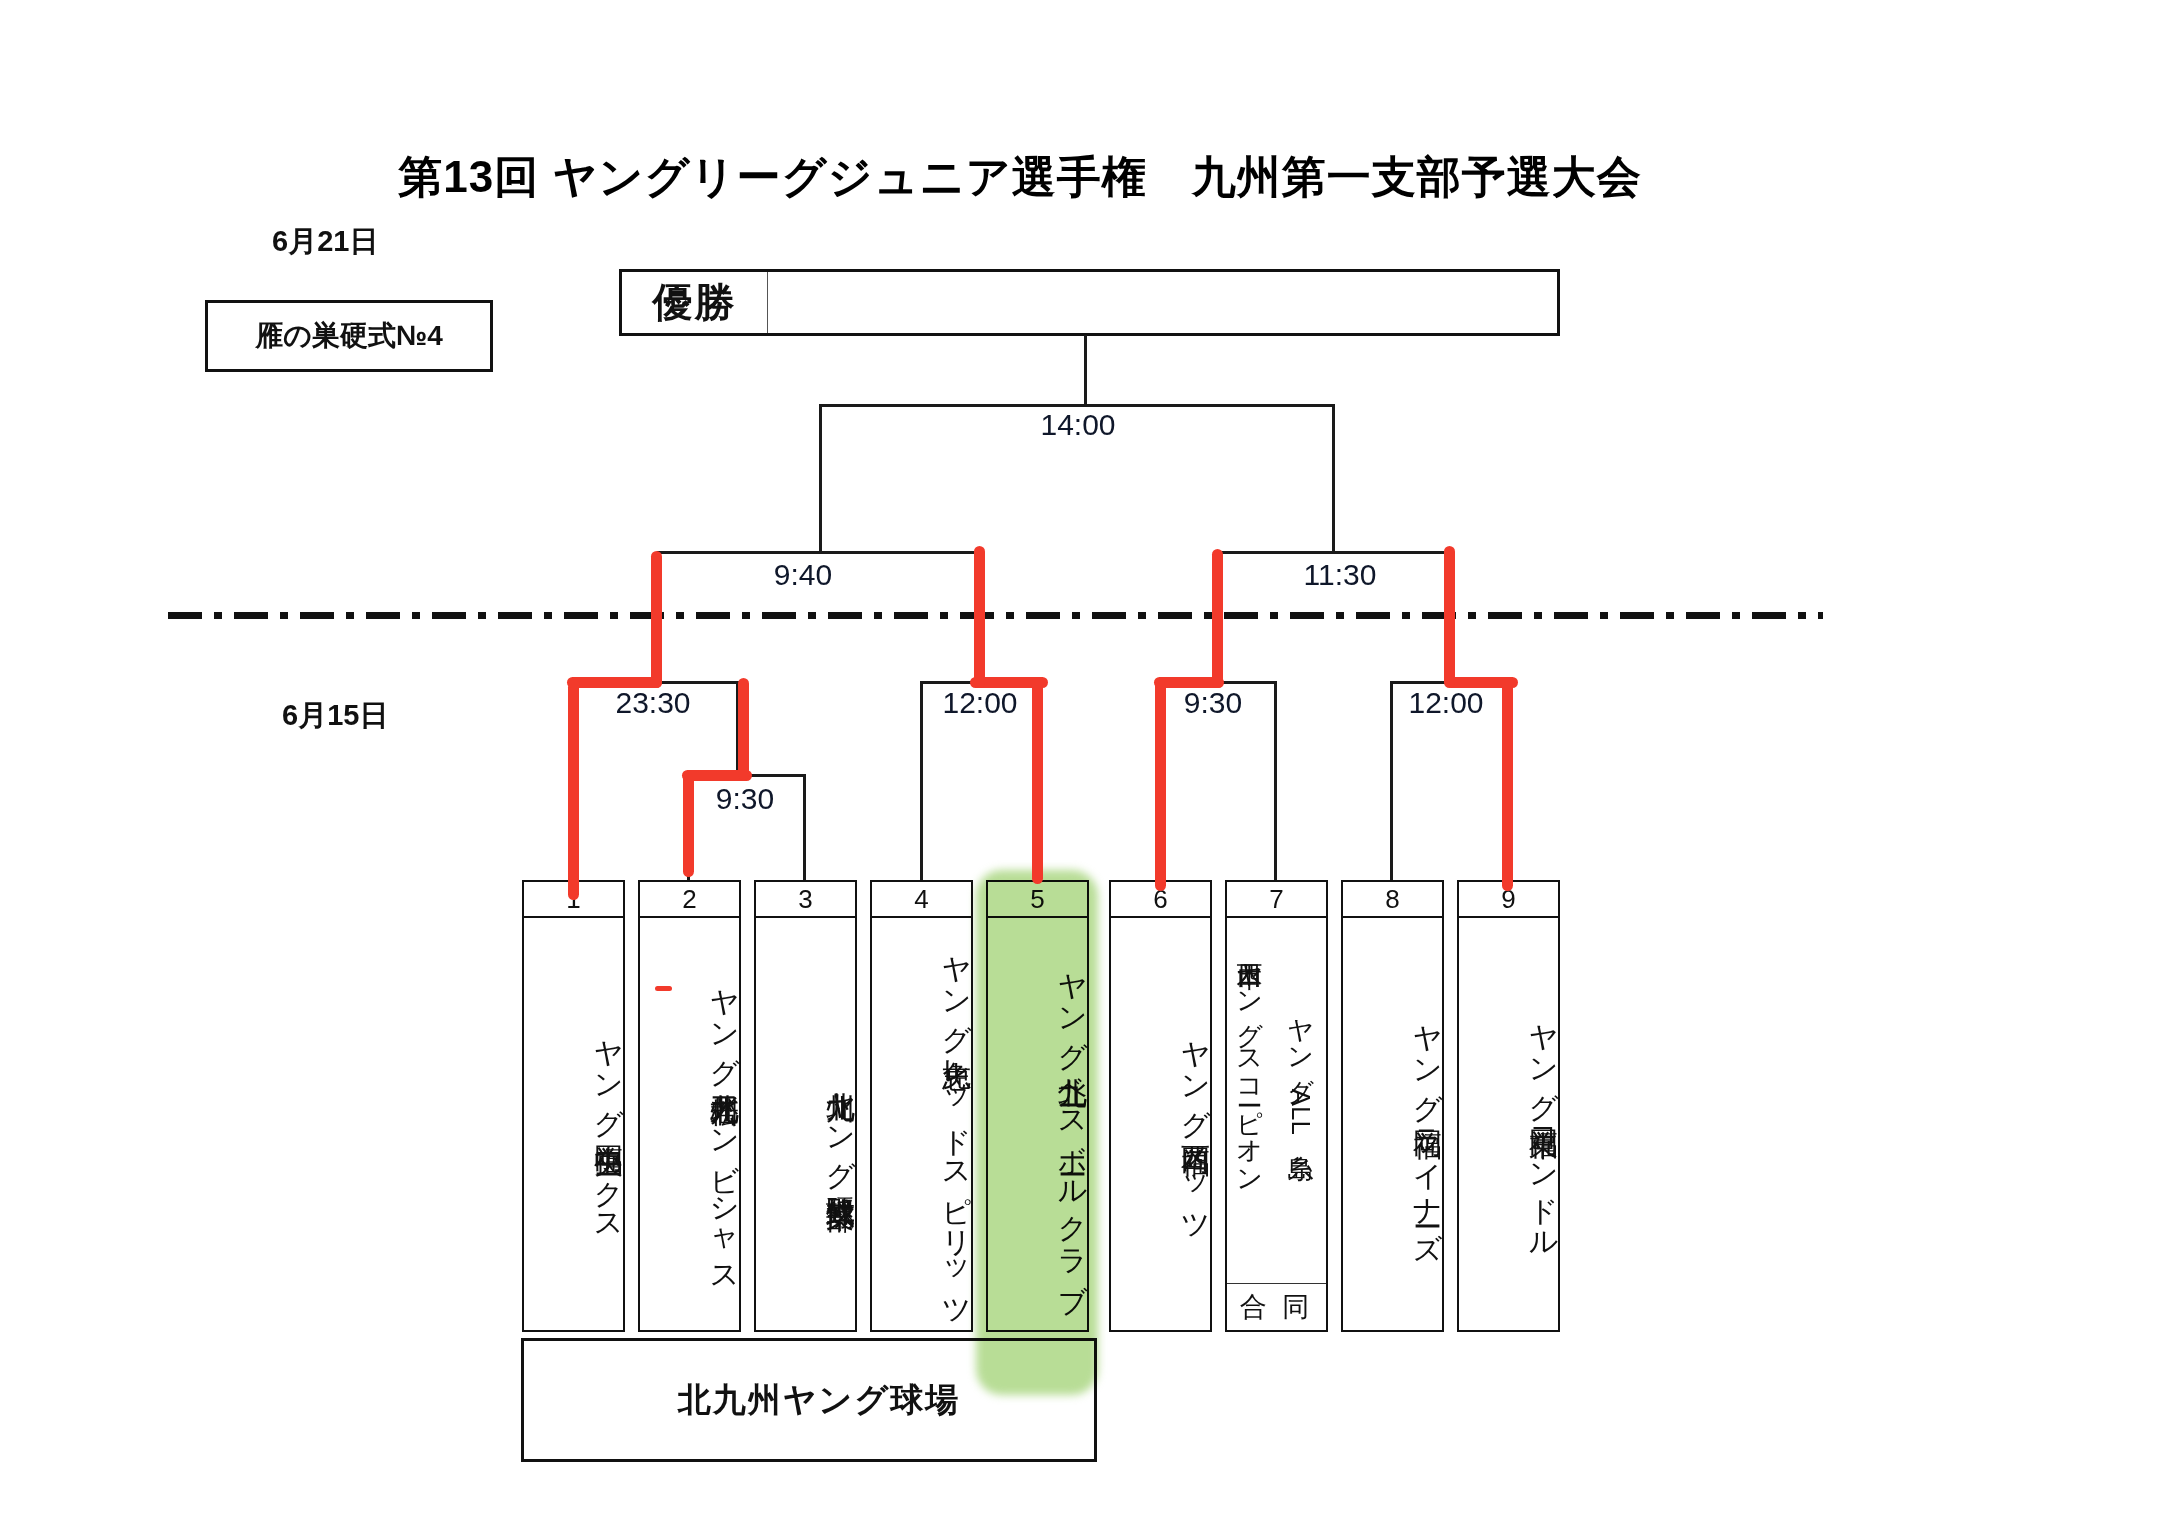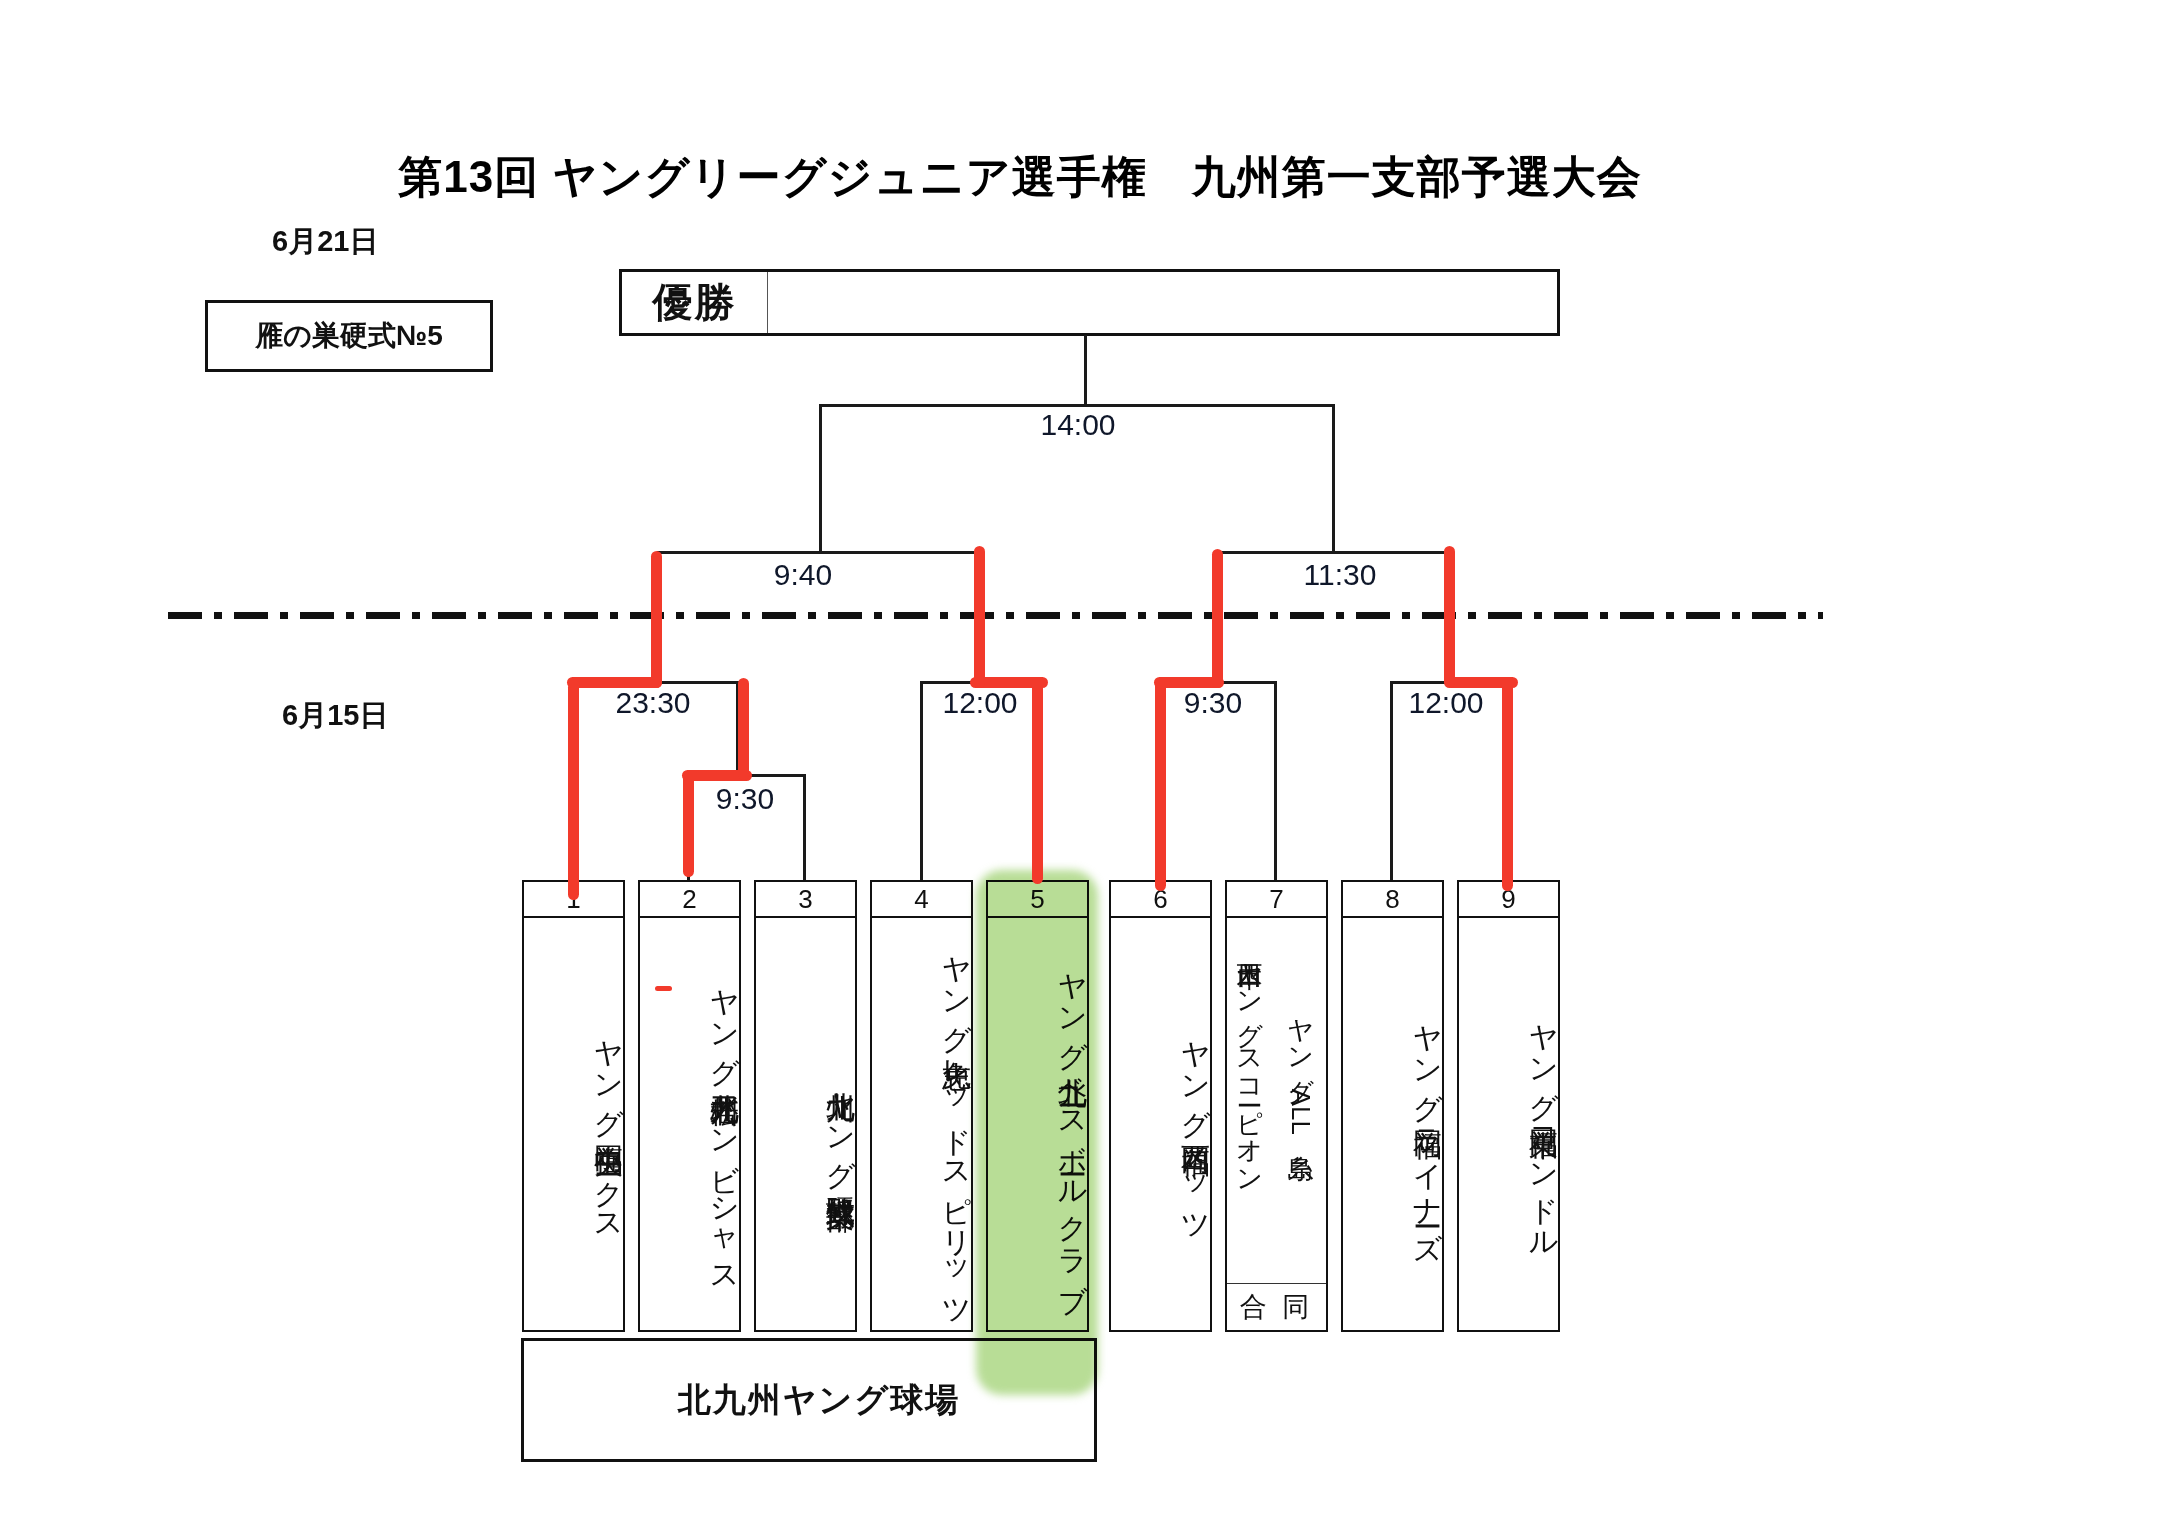--- a/index.html
+++ b/index.html
@@ -76,21 +76,21 @@
 </head>
 <body>
 
 <div id="page">
 
   <div class="title">第13回 ヤングリーグジュニア選手権　九州第一支部予選大会</div>
   <div class="date-label" style="left:272px;top:222px;">6月21日</div>
   <div class="date-label" style="left:282px;top:696px;text-align:center;">6月15日</div>
 
   <div class="field-box">
-    <span>雁の巣硬式№5</span>
+    <span>雁の巣硬式№4</span>
   </div>
 
   <div class="champion-box">
     <div class="champion-label">優勝</div>
     <div class="champion-value"></div>
   </div>
 
   <div class="line" style="left:1084px;top:335px;width:3px;height:71px;"></div>
   <div class="line" style="left:819px;top:404px;width:516px;height:3px;"></div>
   <div class="line" style="left:819px;top:404px;width:3px;height:149px;"></div>

